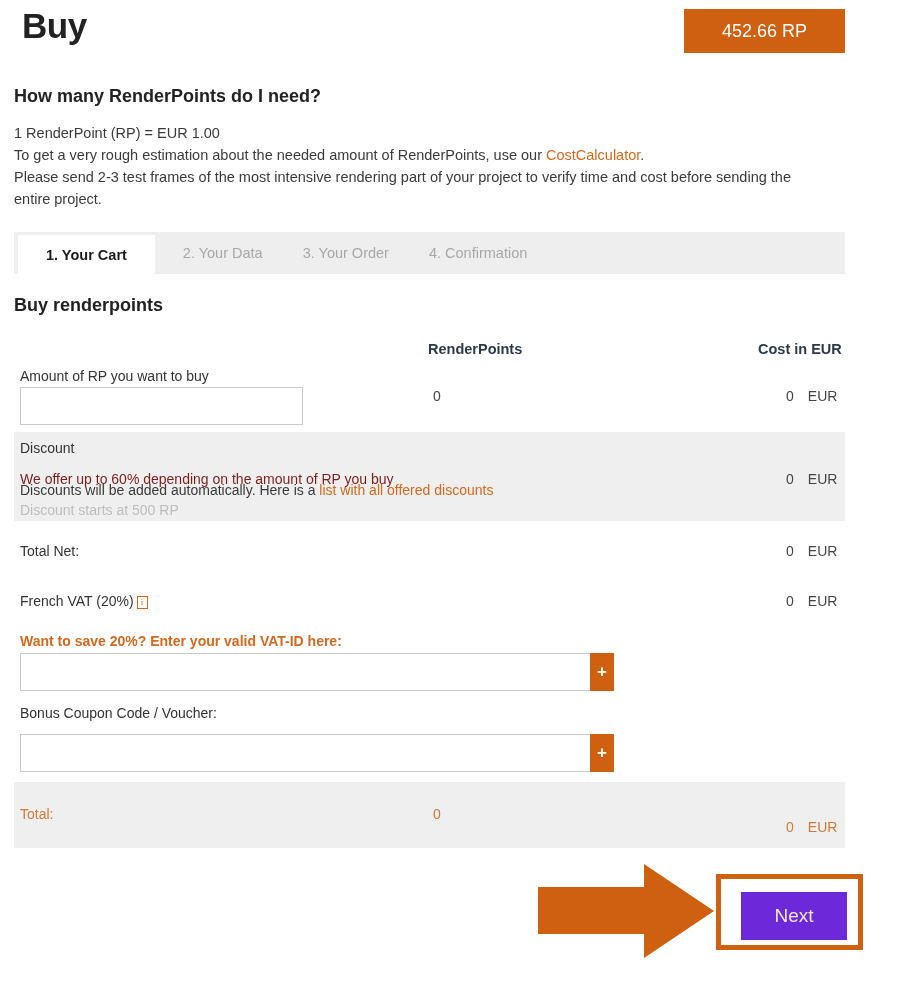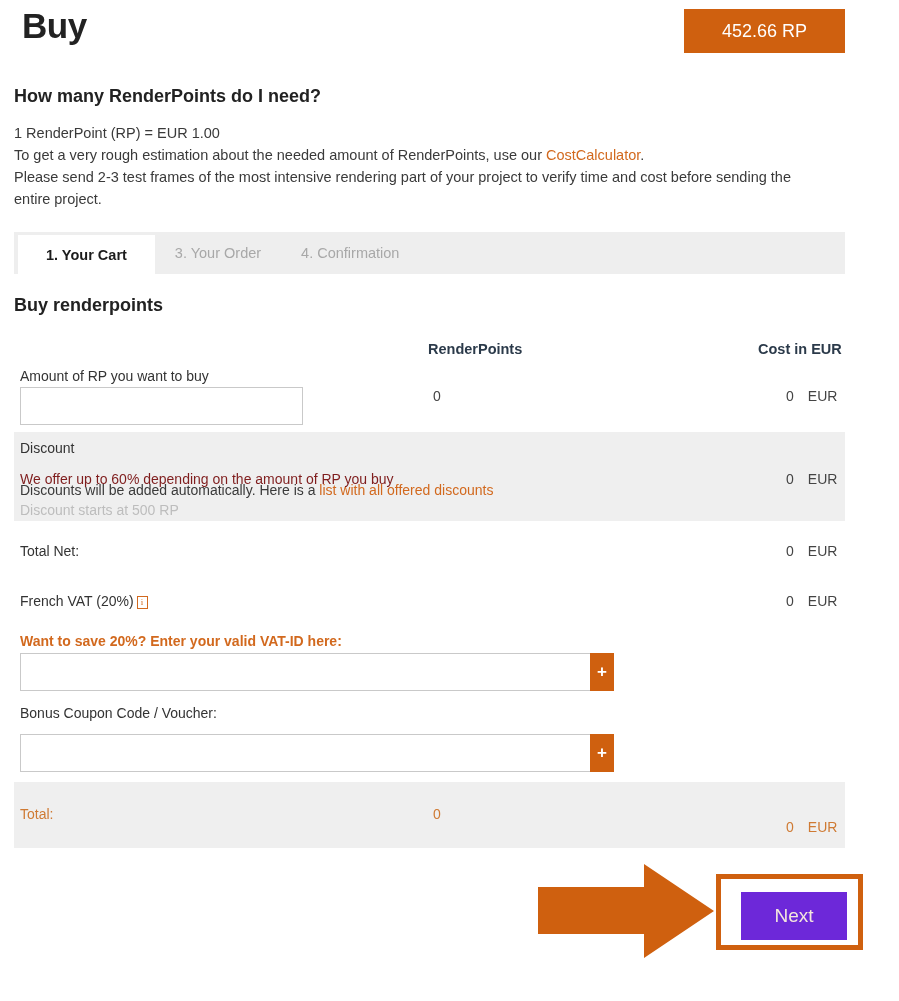--- a/index.html
+++ b/index.html
@@ -79,21 +79,21 @@
     justify-content: center;
     font-size: 14.5px;
     color: #a8a8a8;
     padding: 0 20px;
     user-select: none;
   }
   .tab.active {
     background: #ffffff;
     color: #1c1c1c;
     font-weight: bold;
-    margin: 3px 0 0 4px;
+    margin: 3px 8px 0 4px;
     padding: 0 28px;
   }
 
   .buy-heading {
     position: absolute;
     left: 14px; top: 295px;
     font-size: 18px;
     font-weight: bold;
     color: #222222;
   }
@@ -325,20 +325,21 @@
   <div class="section-heading">How many RenderPoints do I need?</div>
 
   <div class="intro">
     <div>1 RenderPoint (RP) = EUR 1.00</div>
     <div><span>To get a very rough estimation about the needed amount of RenderPoints, use our </span><a class="link" href="#">CostCalculator</a><span>.</span></div>
     <div>Please send 2-3 test frames of the most intensive rendering part of your project to verify time and cost before sending the entire project.</div>
   </div>
 
   <div class="tabbar">
     <div class="tab active">1. Your Cart</div>
+    <div class="tab">2. Your Data</div>
     <div class="tab">3. Your Order</div>
     <div class="tab">4. Confirmation</div>
   </div>
 
   <div class="buy-heading">Buy renderpoints</div>
 
   <div class="col-rp-head">RenderPoints</div>
   <div class="col-eur-head">Cost in EUR</div>
 
   <div class="amount-label">Amount of RP you want to buy</div>

